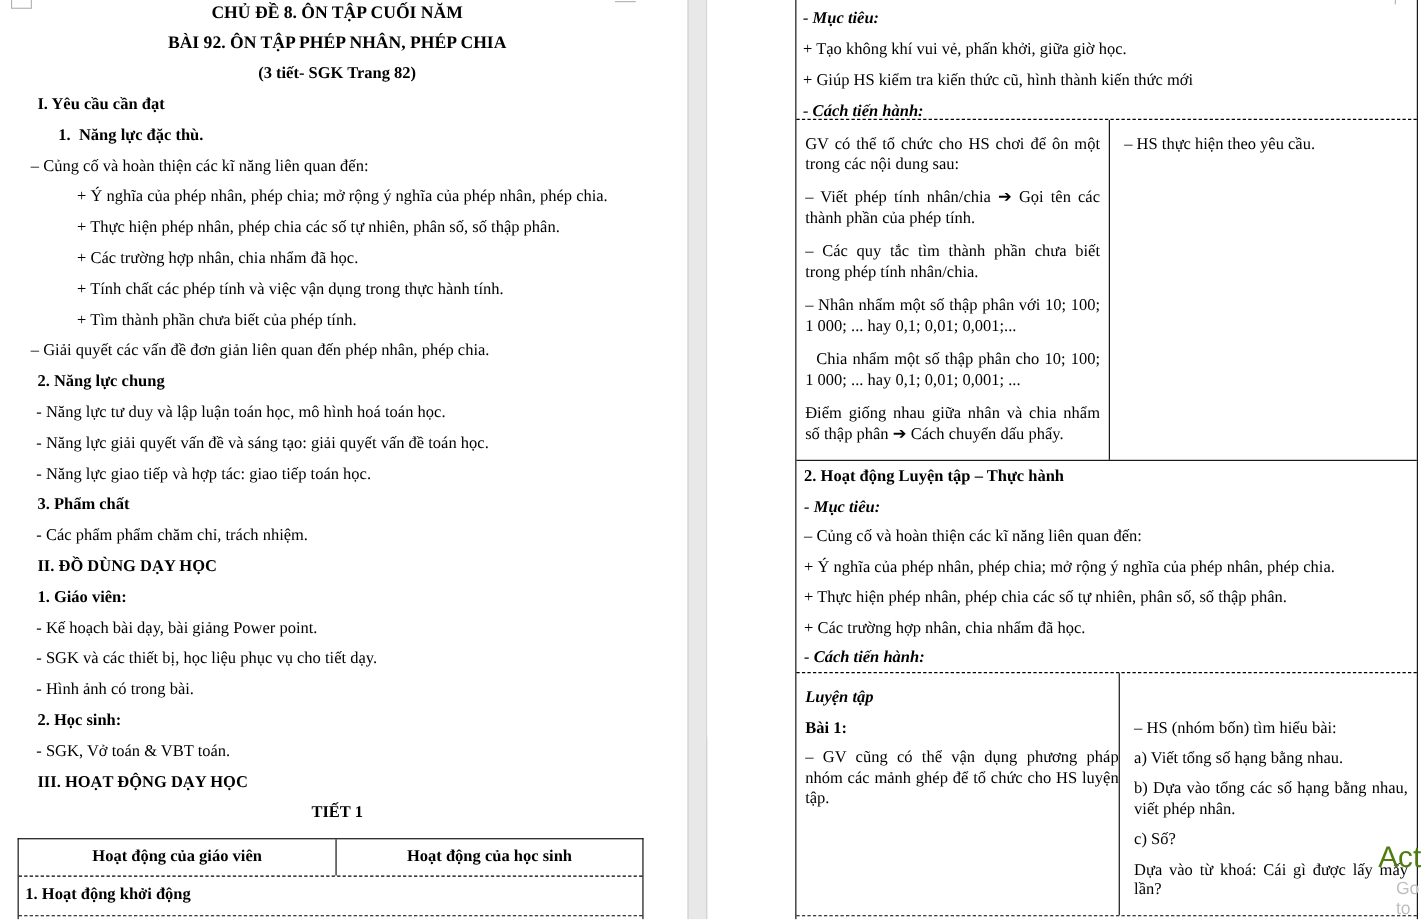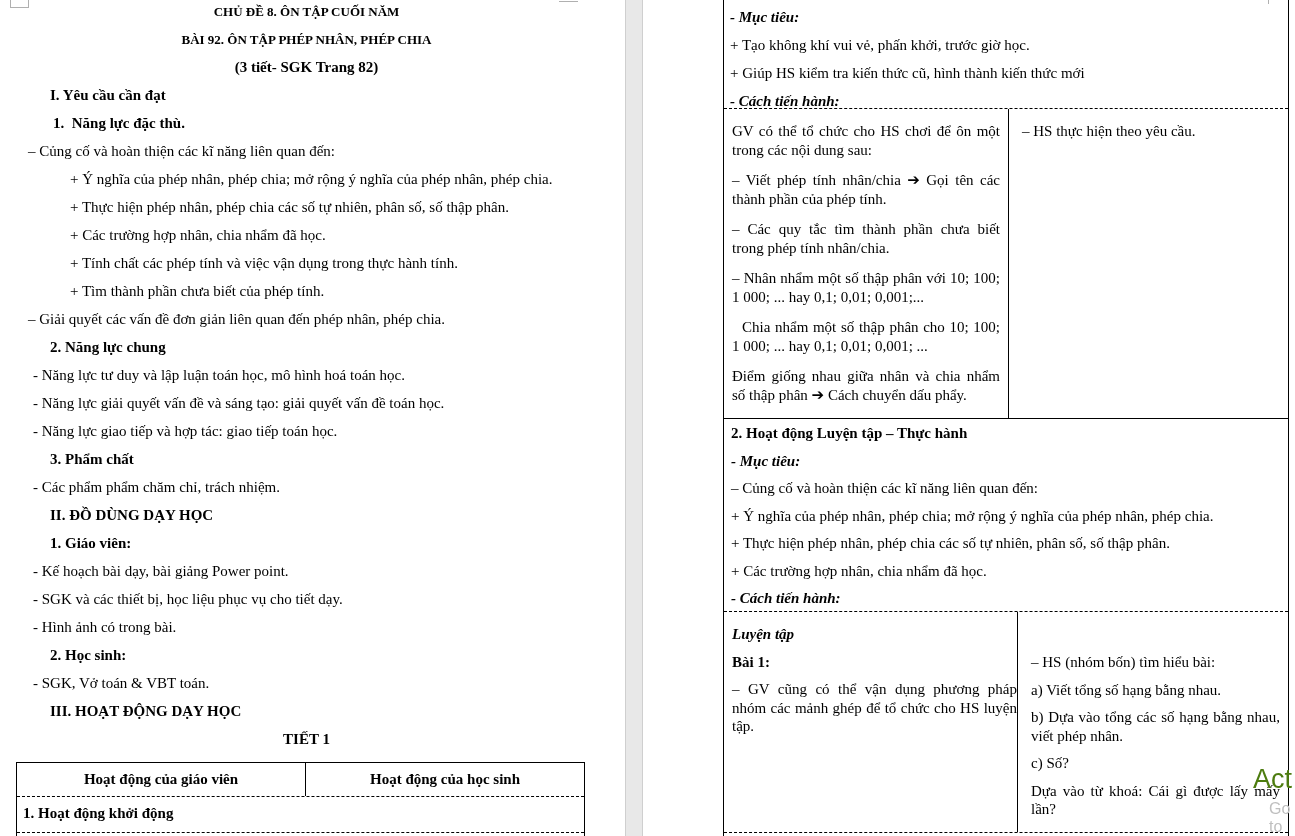--- a/index.html
+++ b/index.html
@@ -13,22 +13,22 @@
   
   .mark-a{position:absolute;left:10px;top:-5px;width:17px;height:11px;border:1px solid #b0b0b0;}
   .mark-b{position:absolute;left:559px;top:1px;width:19px;height:1px;background:#b0b0b0;}
   .mark-c{position:absolute;left:1268px;top:0;width:1px;height:4px;background:#b0b0b0;}
   
   .p1-flow{position:absolute;left:28px;top:2px;width:557px;}
   .ln{line-height:19px;margin:0 0 9px 0;}
   .b{font-weight:bold;}
   .bi{font-weight:bold;font-style:italic;}
   .ctr{text-align:center;}
-  .ttl{font-size:13px;}
-  .ml22{margin-left:22px;}
+  .ttl{font-size:16px;}
+  .ml22{margin-left:6px;}
   .ml25{margin-left:25px;}
   .ml42{margin-left:42px;}
   .ml5{margin-left:5px;}
   .ml31{margin-left:31px;}
   .pre{white-space:pre-wrap;}
   
   .p1-table{position:absolute;left:16px;top:762px;width:569px;height:74px;box-sizing:border-box;
             border:1px solid #000;border-bottom:none;}
   .p1-head{display:flex;height:34px;box-sizing:border-box;border-bottom:1px dashed #000;}
   .p1-head .c1{width:289px;box-sizing:border-box;border-right:1px solid #000;text-align:center;
@@ -104,21 +104,21 @@
     </div>
   </div>
 
   <div class="gutter"></div>
 
   <div class="page-right">
     <div class="p2-table">
 
       <div class="sec s1">
         <div class="ln2 bi">- Mục tiêu:</div>
-        <div class="ln2 ml22">+ Tạo không khí vui vẻ, phấn khởi, trước giờ học.</div>
+        <div class="ln2 ml22">+ Tạo không khí vui vẻ, phấn khởi, giữa giờ học.</div>
         <div class="ln2 ml22">+ Giúp HS kiểm tra kiến thức cũ, hình thành kiến thức mới</div>
         <div class="ln2 bi">- Cách tiến hành:</div>
       </div>
 
       <div class="sec s2">
         <div class="s2L">
           <p class="jp">GV có thể tổ chức cho HS chơi để ôn một trong các nội dung sau:</p>
           <p class="jp">– Viết phép tính nhân/chia ➔  Gọi tên các thành phần của phép tính.</p>
           <p class="jp">– Các quy tắc tìm thành phần chưa biết trong phép tính nhân/chia.</p>
           <p class="jp">– Nhân nhẩm một số thập phân với 10; 100; 1 000; ... hay 0,1; 0,01; 0,001;...</p>

